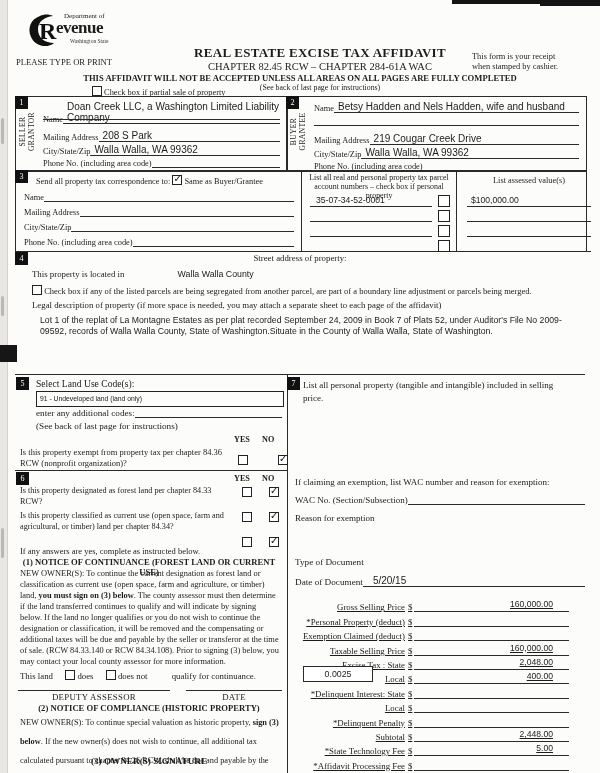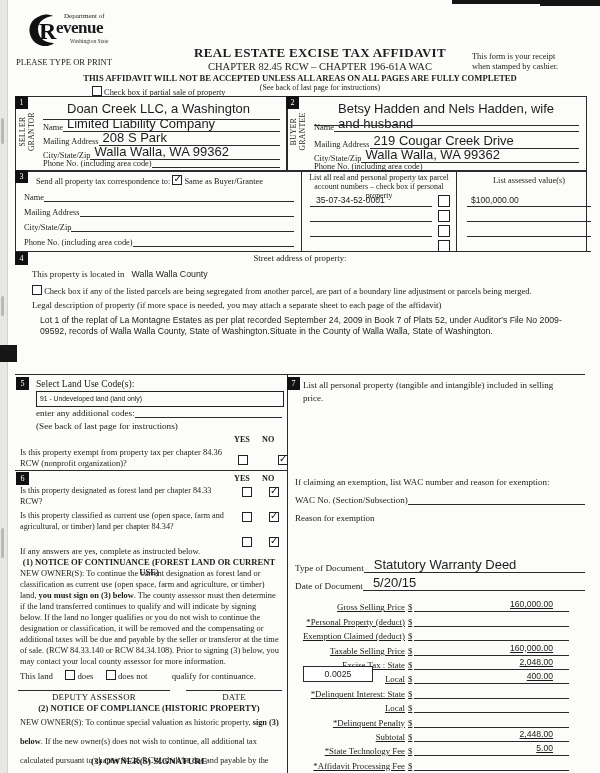--- a/index.html
+++ b/index.html
@@ -20,21 +20,21 @@
   .cb.big{width:10px;height:10px;}
   .cb.checked::after{content:attr(data-glyph);position:absolute;left:0;top:-3px;font-size:10px;font-weight:bold;color:#111;font-family:"DejaVu Sans",sans-serif;}
   
   .box{border:1px solid #2a2a2a;}
   .vline{width:1px;background:#2a2a2a;}
   .hline{height:1px;background:#2a2a2a;}
   
   .party{position:absolute;}
   .vlabel{position:absolute;left:-20px;top:26px;width:62px;text-align:center;transform:rotate(-90deg);font-size:7.5px;letter-spacing:.4px;line-height:8.5px;}
   .prow{position:absolute;left:27px;right:7px;display:flex;align-items:flex-end;font-size:8.4px;}
-  .fill{flex:1;border-bottom:1px solid #2a2a2a;min-height:10px;padding-left:4px;font-size:13px;}
+  .fill{flex:1;border-bottom:1px solid #2a2a2a;min-height:10px;padding-left:4px;font-size:10px;}
   .lab{white-space:nowrap;}
   
   .parcel-row{position:absolute;left:8px;right:6px;display:flex;align-items:flex-end;}
   .pline{flex:1;border-bottom:1px solid #2a2a2a;min-height:11px;padding-left:6px;font-size:8.6px;margin-right:6px;}
   .arow{position:absolute;left:10px;right:10px;border-bottom:1px solid #2a2a2a;min-height:11px;font-size:8.6px;padding-left:4px;}
   
   .qwrap{position:absolute;}
   .q-row{position:relative;margin-bottom:4px;}
   .q-text{display:block;width:212px;font-size:8.2px;line-height:10.5px;}
   .cb-yes{position:absolute;left:222px;top:1px;}
@@ -72,21 +72,21 @@
       <text x="13" y="29" font-family="Liberation Serif, serif" font-size="24" font-weight="bold" fill="#111">R</text>
     </svg>
     <span class="abs" style="left:38px;top:2px;font-size:7px;">Department of</span>
     <span class="abs" style="left:30px;top:8px;font-size:17px;font-weight:bold;letter-spacing:-0.5px;">evenue</span>
     <span class="abs" style="left:44px;top:28px;font-size:5.5px;color:#333;">Washington State</span>
   </div>
 
   <div class="abs" style="left:16px;top:57px;font-size:8.6px;">PLEASE TYPE OR PRINT</div>
 
   <div class="abs ctr b" style="left:140px;top:45px;width:360px;font-size:13px;letter-spacing:.3px;">REAL ESTATE EXCISE TAX AFFIDAVIT</div>
-  <div class="abs ctr" style="left:140px;top:61px;width:360px;font-size:10.5px;">CHAPTER 82.45 RCW – CHAPTER 196-61A WAC</div>
+  <div class="abs ctr" style="left:140px;top:61px;width:360px;font-size:10.5px;">CHAPTER 82.45 RCW – CHAPTER 284-61A WAC</div>
   <div class="abs ctr b" style="left:55px;top:73px;width:490px;font-size:8.6px;">THIS AFFIDAVIT WILL NOT BE ACCEPTED UNLESS ALL AREAS ON ALL PAGES ARE FULLY COMPLETED</div>
   <div class="abs ctr" style="left:140px;top:83px;width:360px;font-size:7.8px;">(See back of last page for instructions)</div>
 
   <div class="abs" style="left:472px;top:52px;width:118px;font-size:8.4px;line-height:10px;">
     <div>This form is your receipt</div>
     <div>when stamped by cashier.</div>
   </div>
 
   <div class="abs" style="left:92px;top:86px;font-size:8.4px;">
     <span class="cb"></span>
@@ -212,21 +212,21 @@
     </div>
   </div>
 
   
   <div class="abs badge" style="left:15px;top:252px;">4</div>
   <div class="abs" style="left:32px;top:253px;right:32px;display:flex;align-items:flex-end;font-size:8.8px;justify-content:center;">
     <span class="lab">Street address of property:</span>
   </div>
   <div class="abs" style="left:32px;top:269px;font-size:8.8px;">
     <span>This property is located in</span>
-    <span class="sans" style="padding-left:5px;">Walla Walla County</span>
+    <span class="sans" style="padding-left:5px;margin-left:46px;">Walla Walla County</span>
   </div>
   <div class="abs" style="left:32px;top:285px;right:15px;font-size:8.5px;">
     <span class="cb"></span>
     <span>Check box if any of the listed parcels are being segregated from another parcel, are part of a boundary line adjustment or parcels being merged.</span>
   </div>
   <div class="abs" style="left:32px;top:300px;font-size:8.8px;">Legal description of property (if more space is needed, you may attach a separate sheet to each page of the affidavit)</div>
   <div class="abs sans" style="left:40px;top:315px;width:535px;font-size:8.7px;line-height:11px;">Lot 1 of the replat of La Montagne Estates as per plat recorded September 24, 2009 in Book 7 of Plats 52, under Auditor's File No 2009-09592, records of Walla Walla County, State of Washington.Situate in the County of Walla Walla, State of Washington.</div>
 
   
   <div class="abs hline" style="left:15px;top:374px;width:570px;"></div>
@@ -301,21 +301,20 @@
 
   <div class="abs" style="left:295px;top:477px;width:285px;font-size:9px;">If claiming an exemption, list WAC number and reason for exemption:</div>
   <div class="abs" style="left:295px;top:494px;right:15px;display:flex;align-items:flex-end;font-size:9px;">
     <span class="lab">WAC No. (Section/Subsection)</span>
     <span class="fill sans"></span>
   </div>
   <div class="abs" style="left:295px;top:513px;font-size:9px;">Reason for exemption</div>
 
   <div class="abs" style="left:295px;top:557px;right:15px;display:flex;align-items:flex-end;font-size:9.2px;">
     <span class="lab">Type of Document</span>
-    <span class="fill sans" style="padding-left:10px;">Statutory Warranty Deed</span>
   </div>
   <div class="abs" style="left:295px;top:575px;right:15px;display:flex;align-items:flex-end;font-size:9.2px;">
     <span class="lab">Date of Document</span>
     <span class="fill sans" style="padding-left:10px;">5/20/15</span>
   </div>
 
   <div class="money">
       <div class="m-row">
         <span class="m-label">Gross Selling Price</span>
         <span class="m-dollar">$</span>

